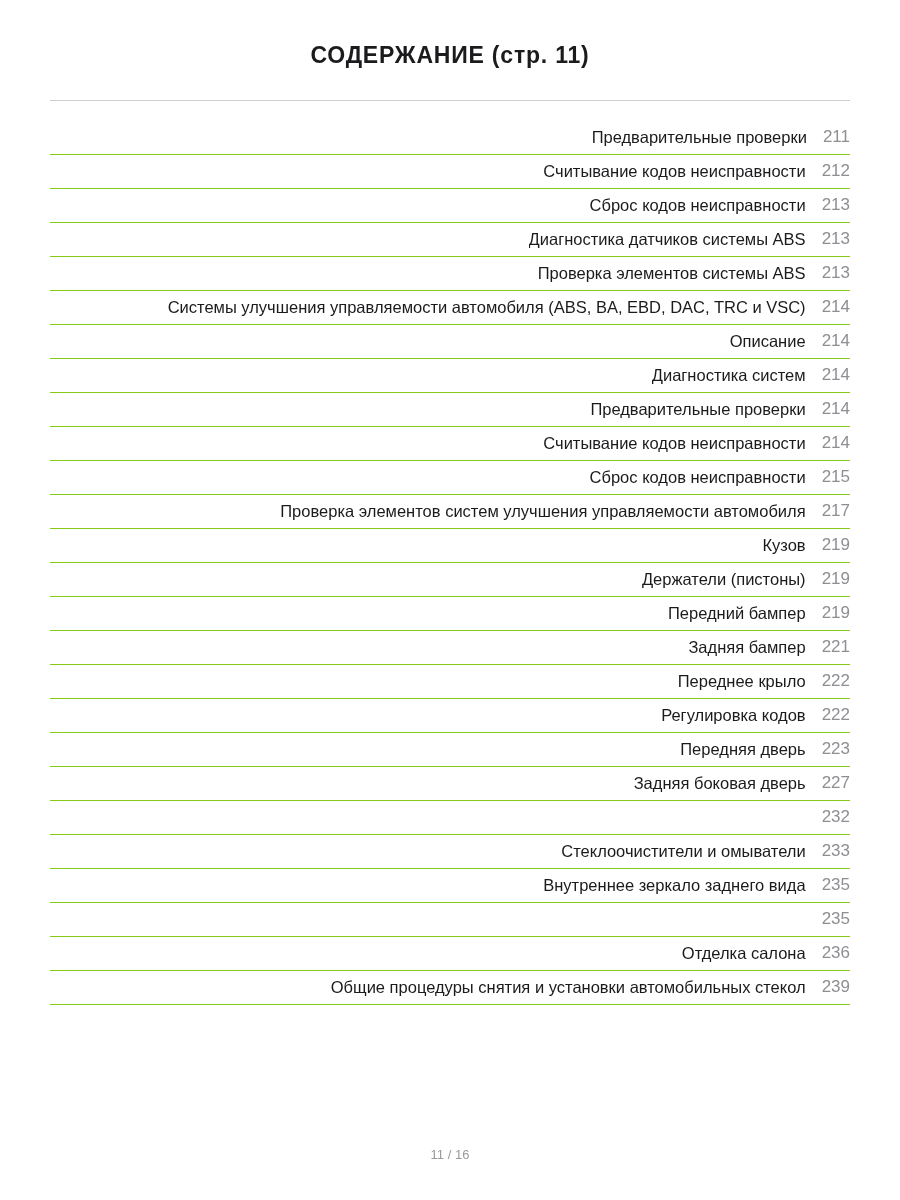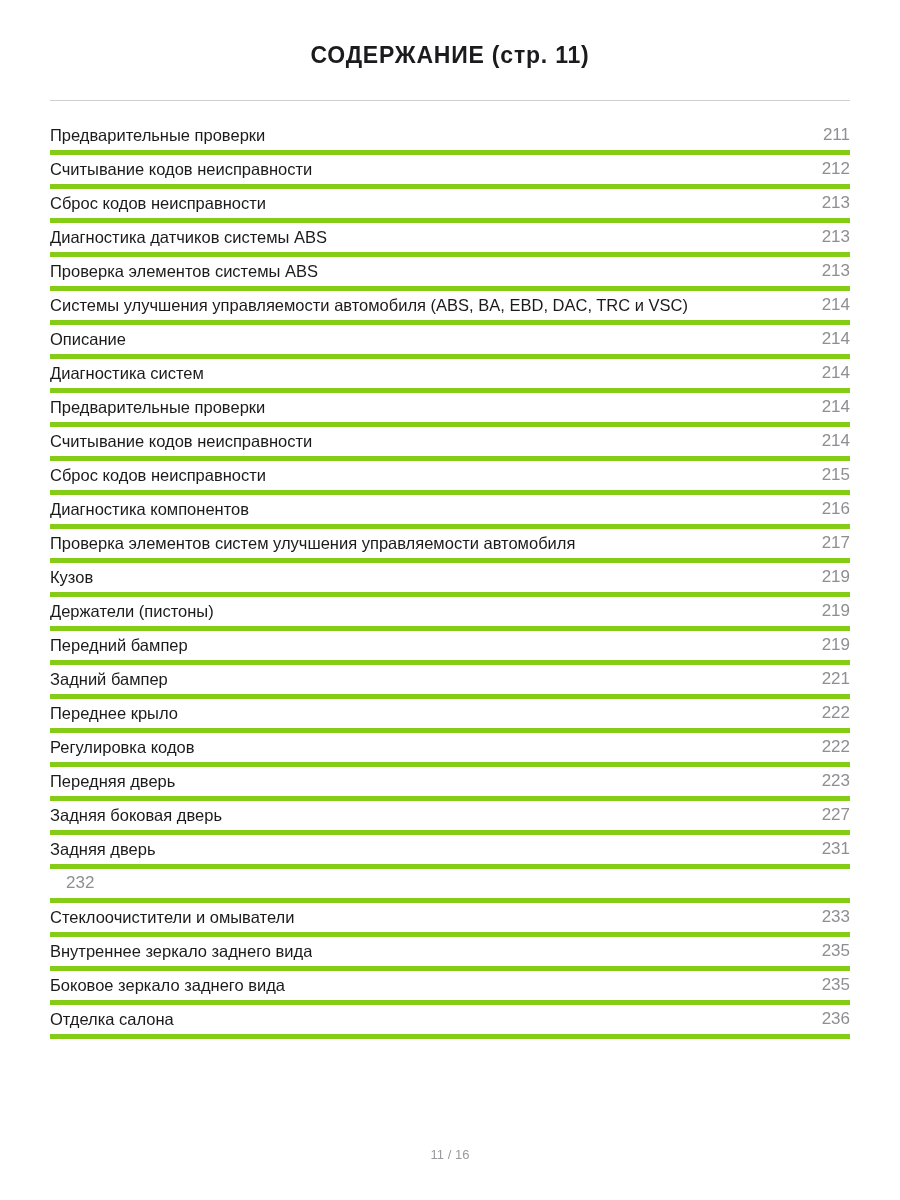--- a/index.html
+++ b/index.html
@@ -36,22 +36,22 @@
     border-top: 1px solid #cfcfcf;
     margin: 30px 0 0 0;
   }
   .toc-list {
     margin-top: 20px;
   }
   .toc-row {
     height: 34px;
     display: flex;
     align-items: center;
-    justify-content: space-between;
-    border-bottom: 5px solid #84cc16;
+    justify-content: flex-end;
+    border-bottom: 1px solid #84cc16;
   }
   .toc-label {
     font-size: 16.5px;
     color: #1b1b1d;
     white-space: nowrap;
     overflow: hidden;
   }
   .toc-page {
     font-size: 17px;
     color: #8e8e93;
@@ -123,24 +123,20 @@
   <div class="toc-row">
     <span class="toc-label">Считывание кодов неисправности</span>
     <span class="toc-page">214</span>
   </div>
 
   <div class="toc-row">
     <span class="toc-label">Сброс кодов неисправности</span>
     <span class="toc-page">215</span>
   </div>
 
-  <div class="toc-row">
-    <span class="toc-label">Диагностика компонентов</span>
-    <span class="toc-page">216</span>
-  </div>
 
   <div class="toc-row">
     <span class="toc-label">Проверка элементов систем улучшения управляемости автомобиля</span>
     <span class="toc-page">217</span>
   </div>
 
   <div class="toc-row">
     <span class="toc-label">Кузов</span>
     <span class="toc-page">219</span>
   </div>
@@ -149,21 +145,21 @@
     <span class="toc-label">Держатели (пистоны)</span>
     <span class="toc-page">219</span>
   </div>
 
   <div class="toc-row">
     <span class="toc-label">Передний бампер</span>
     <span class="toc-page">219</span>
   </div>
 
   <div class="toc-row">
-    <span class="toc-label">Задний бампер</span>
+    <span class="toc-label">Задняя бампер</span>
     <span class="toc-page">221</span>
   </div>
 
   <div class="toc-row">
     <span class="toc-label">Переднее крыло</span>
     <span class="toc-page">222</span>
   </div>
 
   <div class="toc-row">
     <span class="toc-label">Регулировка кодов</span>
@@ -173,44 +169,43 @@
   <div class="toc-row">
     <span class="toc-label">Передняя дверь</span>
     <span class="toc-page">223</span>
   </div>
 
   <div class="toc-row">
     <span class="toc-label">Задняя боковая дверь</span>
     <span class="toc-page">227</span>
   </div>
 
-  <div class="toc-row">
-    <span class="toc-label">Задняя дверь</span>
-    <span class="toc-page">231</span>
-  </div>
 
   <div class="toc-row">
     <span class="toc-page">232</span>
   </div>
 
   <div class="toc-row">
     <span class="toc-label">Стеклоочистители и омыватели</span>
     <span class="toc-page">233</span>
   </div>
 
   <div class="toc-row">
     <span class="toc-label">Внутреннее зеркало заднего вида</span>
     <span class="toc-page">235</span>
   </div>
 
   <div class="toc-row">
-    <span class="toc-label">Боковое зеркало заднего вида</span>
     <span class="toc-page">235</span>
   </div>
 
   <div class="toc-row">
     <span class="toc-label">Отделка салона</span>
     <span class="toc-page">236</span>
   </div>
 
+  <div class="toc-row">
+    <span class="toc-label">Общие процедуры снятия и установки автомобильных стекол</span>
+    <span class="toc-page">239</span>
+  </div>
 </div>
   <div class="footer">11 / 16</div>
 </div>
 
 </body></html>

